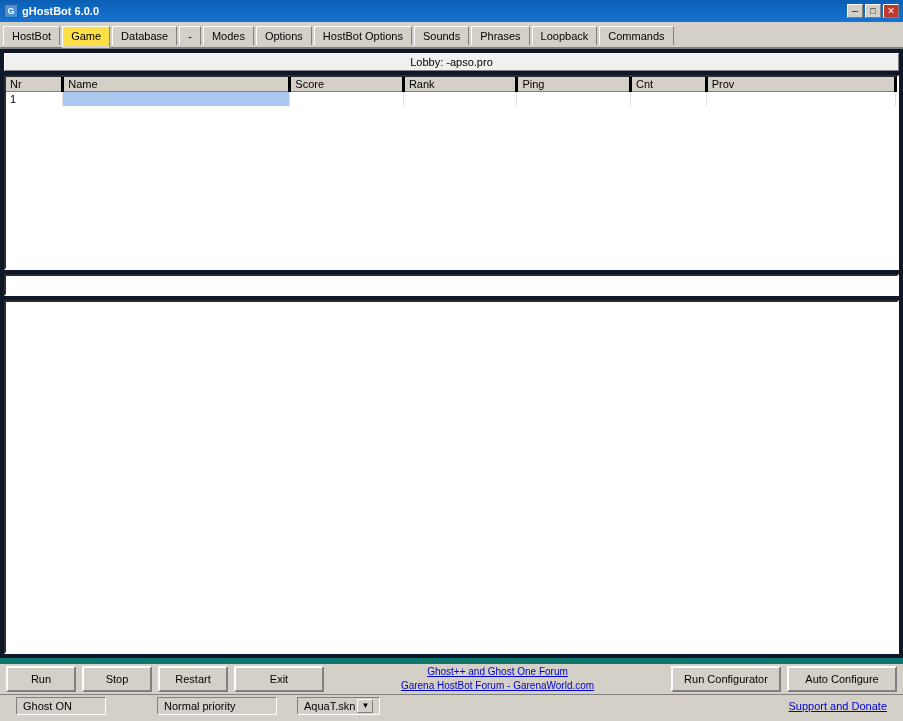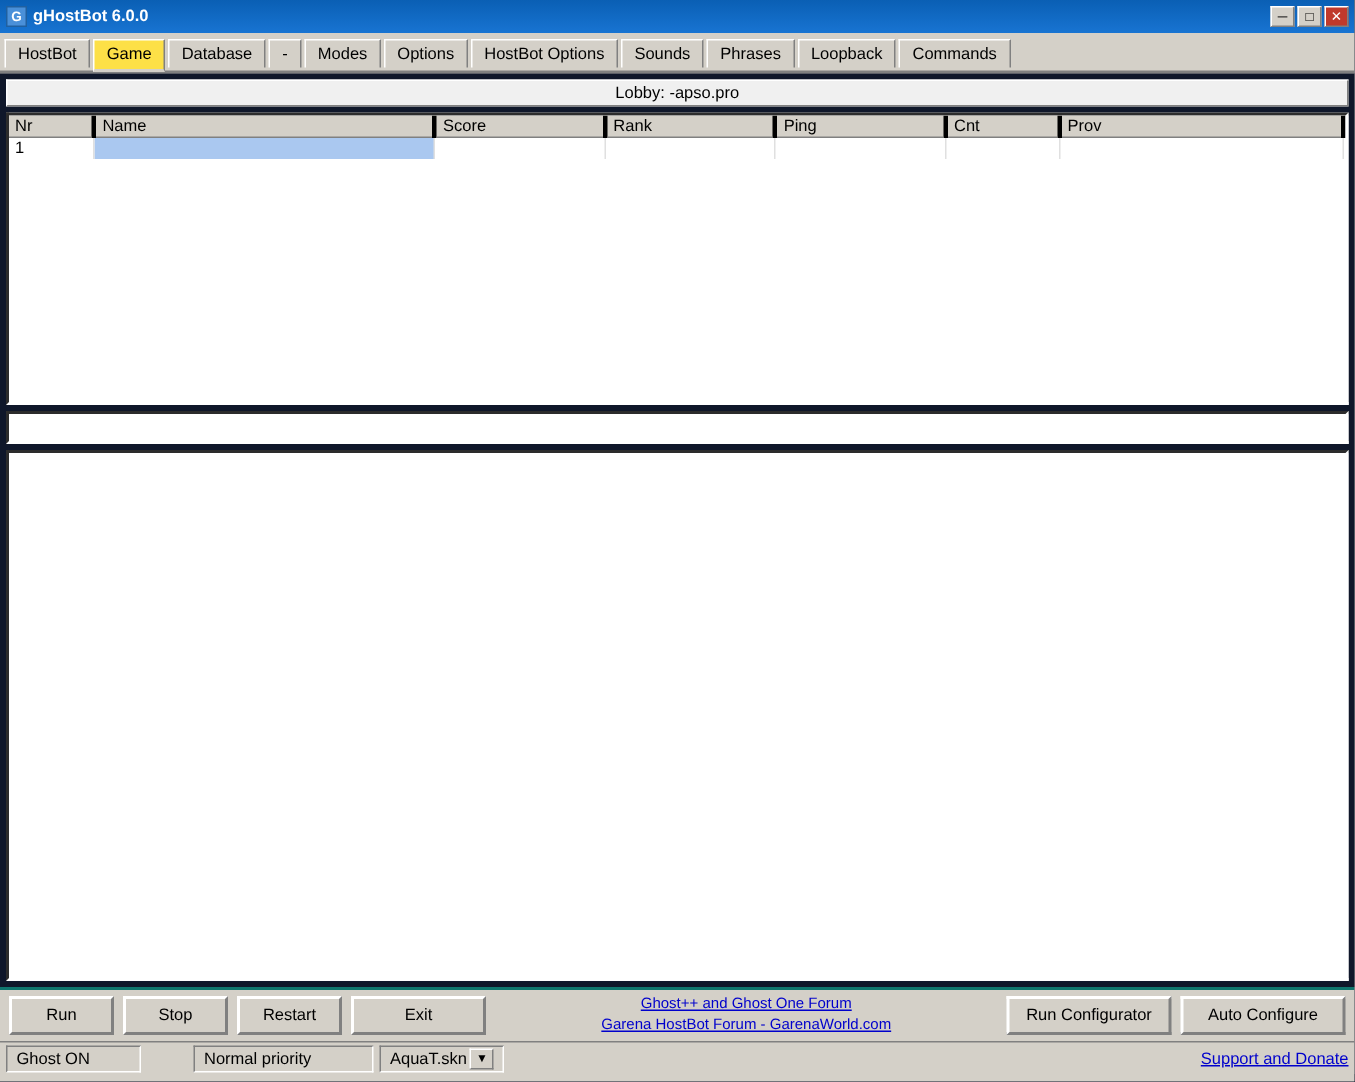--- a/index.html
+++ b/index.html
@@ -170,21 +170,21 @@
       outline: none;
       width: 100%;
       font-size: 11px;
       font-family: 'Tahoma', 'Arial', sans-serif;
       background: transparent;
     }
 
     
     .bottom-bar {
       background: #d4d0c8;
-      border-top: 2px solid #0f766e;
+      border-top: 6px solid #0f766e;
       height: 36px;
       display: flex;
       align-items: center;
       padding: 3px 6px;
       gap: 6px;
     }
     .win-button {
       height: 26px;
       min-width: 70px;
       background: #d4d0c8;
@@ -212,22 +212,22 @@
       min-width: 110px;
     }
 
     
     .status-bar {
       background: #d4d0c8;
       border-top: 1px solid #808080;
       height: 22px;
       display: flex;
       align-items: center;
-      padding: 0 4px;
-      gap: 4px;
+      padding: 0 16px;
+      gap: 20px;
     }
     .status-panel {
       background: #d4d0c8;
       border: 1px solid;
       border-color: #808080 #ffffff #ffffff #808080;
       padding: 2px 6px;
       height: 18px;
       display: flex;
       align-items: center;
       font-size: 11px;

